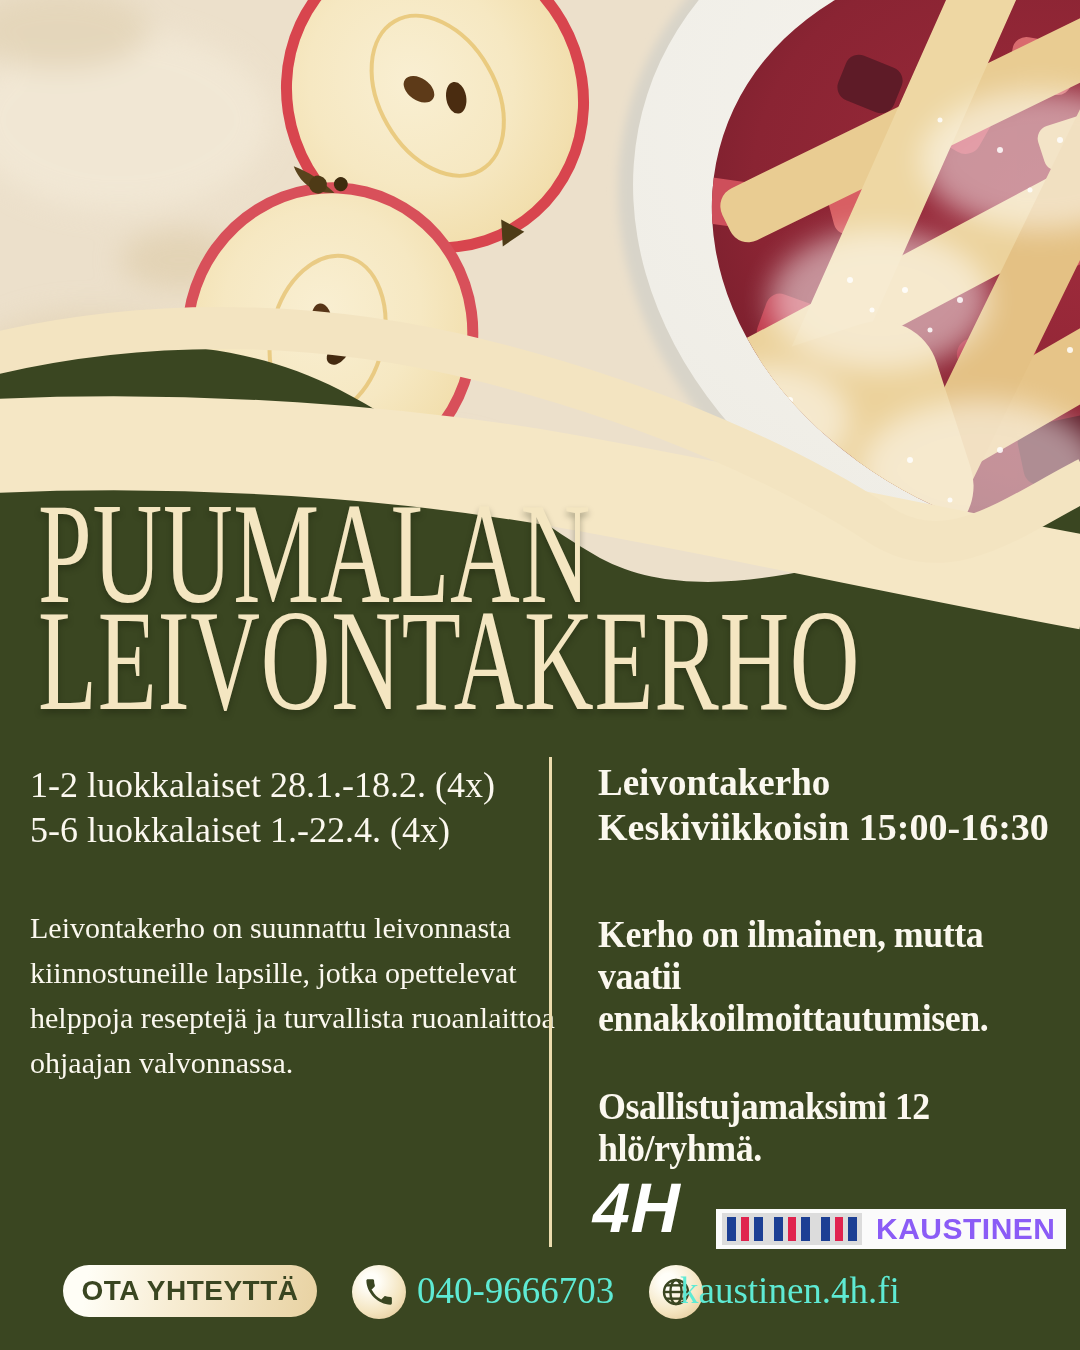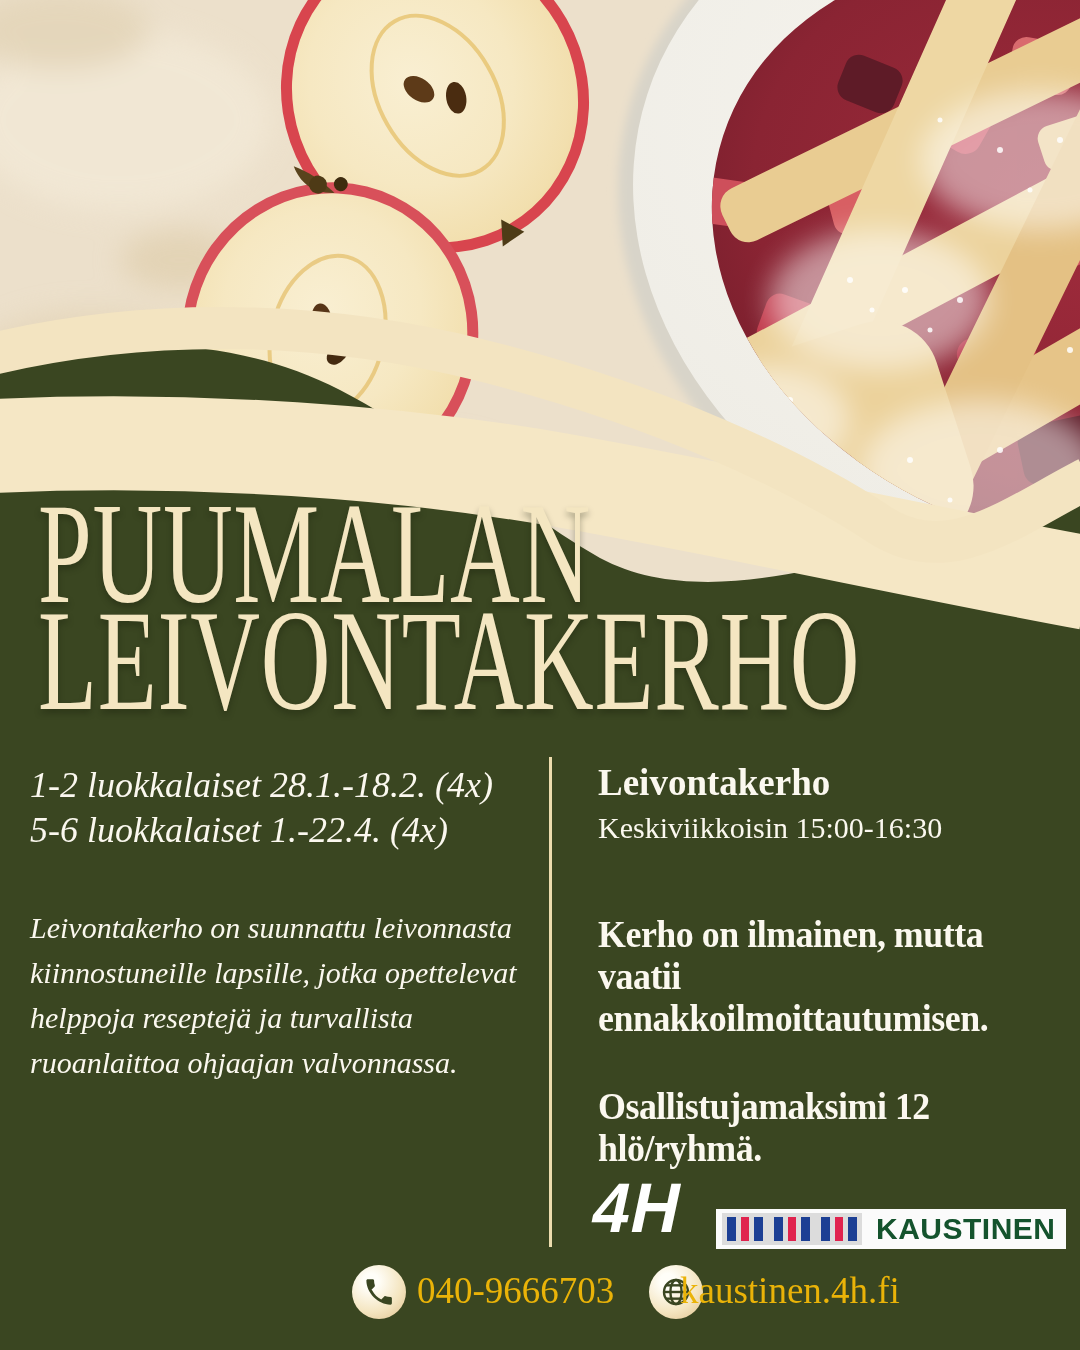--- a/index.html
+++ b/index.html
@@ -15,67 +15,67 @@
   .title{
     position:absolute;left:38px;top:498px;color:#f4e6c1;
     text-shadow:0 4px 8px rgba(20,25,8,.35);
   }
   .title .line{
     display:block;font-size:138px;line-height:107px;font-weight:400;
     transform:scale(0.70,1.04);transform-origin:left top;white-space:nowrap;
     letter-spacing:1px;
   }
   
-  .left-col{position:absolute;left:30px;top:763px;width:528px;color:#fbf8ef;font-style:italic;}
+  .left-col{position:absolute;left:30px;top:763px;width:528px;color:#fbf8ef;}
   .schedule div{font-size:36px;line-height:45px;white-space:nowrap;}
   .description{margin-top:52px;font-size:30px;line-height:45px;}
   .divider{position:absolute;left:549px;top:757px;width:3px;height:490px;background:#ecdcae;}
   .right-col{position:absolute;left:598px;top:760px;width:452px;color:#fbf8ef;}
   .info-heading{font-size:37px;font-weight:700;line-height:46px;}
-  .info-line{font-size:30px;line-height:43px;white-space:nowrap;}
+  .info-line{font-size:38px;line-height:43px;white-space:nowrap;font-weight:bold;}
   .note{font-weight:700;font-size:37px;line-height:42px;letter-spacing:-.5px;
         transform:scaleX(.97);transform-origin:left top;}
   .note1{margin-top:65px;width:460px;}
   .note2{margin-top:46px;width:360px;}
   
   .logo-4h{
     position:absolute;left:585px;top:1168px;color:#fff;
     font-family:"Liberation Sans",sans-serif;font-weight:900;font-size:70px;
     transform:skewX(-12deg) scale(.95,1.0);transform-origin:left bottom;letter-spacing:2px;
   }
   .logo-kaustinen{
     position:absolute;left:716px;top:1209px;height:40px;background:#fbfbfb;
     display:flex;align-items:center;padding:0 10px 0 6px;gap:14px;
   }
   .stripes{display:flex;gap:11px;background:#dcdcdc;padding:4px 5px;height:32px;box-sizing:border-box;align-items:stretch;}
   .sgroup{display:flex;gap:5px;}
   .sb{width:9px;background:#1c3f94;}
   .sr{width:8px;background:#e0234e;}
   .kaustinen-text{
     font-family:"Liberation Sans",sans-serif;font-weight:700;font-size:30px;
-    color:#14532d;letter-spacing:.5px;line-height:1;
+    color:#8b5cf6;letter-spacing:.5px;line-height:1;
   }
   
   .cta-pill{
     position:absolute;left:63px;top:1265px;width:254px;height:52px;border-radius:27px;
     background:linear-gradient(100deg,#fffef6 10%,#f7ecd2 45%,#e8d2a2 100%);
     display:flex;align-items:center;justify-content:center;
     font-family:"Liberation Sans",sans-serif;font-weight:800;font-size:28px;color:#3a4621;
     letter-spacing:.5px;
   }
   .icon-circle{
     position:absolute;width:54px;height:54px;border-radius:50%;
     background:radial-gradient(circle at 35% 30%,#fffef8 20%,#f2e2ba 60%,#e3c astounding 100%);
     background:radial-gradient(circle at 35% 30%,#fffef8 20%,#f2e2ba 60%,#e0c globalization 100%);
     background:radial-gradient(circle at 35% 30%,#fffef8 15%,#f4e5c0 60%,#dfc08c 100%);
     display:flex;align-items:center;justify-content:center;
   }
   .phone-circle{left:352px;top:1265px;}
   .globe-circle{left:649px;top:1265px;}
-  .contact-text{position:absolute;color:#eab308;font-size:37px;line-height:54px;white-space:nowrap;}
+  .contact-text{position:absolute;color:#5eead4;font-size:37px;line-height:54px;white-space:nowrap;}
   .phone-text{left:417px;top:1264px;}
   .web-text{left:680px;top:1264px;}
 </style>
 </head>
 <body>
 
 <div class="poster">
 
   <div class="photo">
     <svg width="1080" height="700" viewBox="0 0 1080 700">
@@ -252,20 +252,23 @@
         </div>
       <div class="sgroup">
           <div class="sb"></div>
           <div class="sr"></div>
           <div class="sb"></div>
         </div>
     </div>
     <div class="kaustinen-text">KAUSTINEN</div>
   </div>
 
+  <div class="cta-pill">
+    <span>OTA YHTEYTTÄ</span>
+  </div>
 
   <div class="icon-circle phone-circle">
     <svg width="30" height="30" viewBox="0 0 24 24">
       <path fill="#3a4621" d="M6.6 10.8c1.6 3.1 4.1 5.6 7.2 7.2l2.4-2.4c.3-.3.74-.4 1.12-.27 1.2.4 2.5.62 3.88.62.62 0 1.1.5 1.1 1.1V21c0 .62-.5 1.1-1.1 1.1C11.3 22.1 1.9 12.7 1.9 2.8c0-.62.5-1.1 1.1-1.1h3.95c.62 0 1.1.5 1.1 1.1 0 1.36.22 2.68.62 3.88.12.38.03.82-.28 1.12l-2.39 2.4z"></path>
     </svg>
   </div>
   <div class="contact-text phone-text">040-9666703</div>
 
   <div class="icon-circle globe-circle">
     <svg width="32" height="32" viewBox="0 0 24 24">

